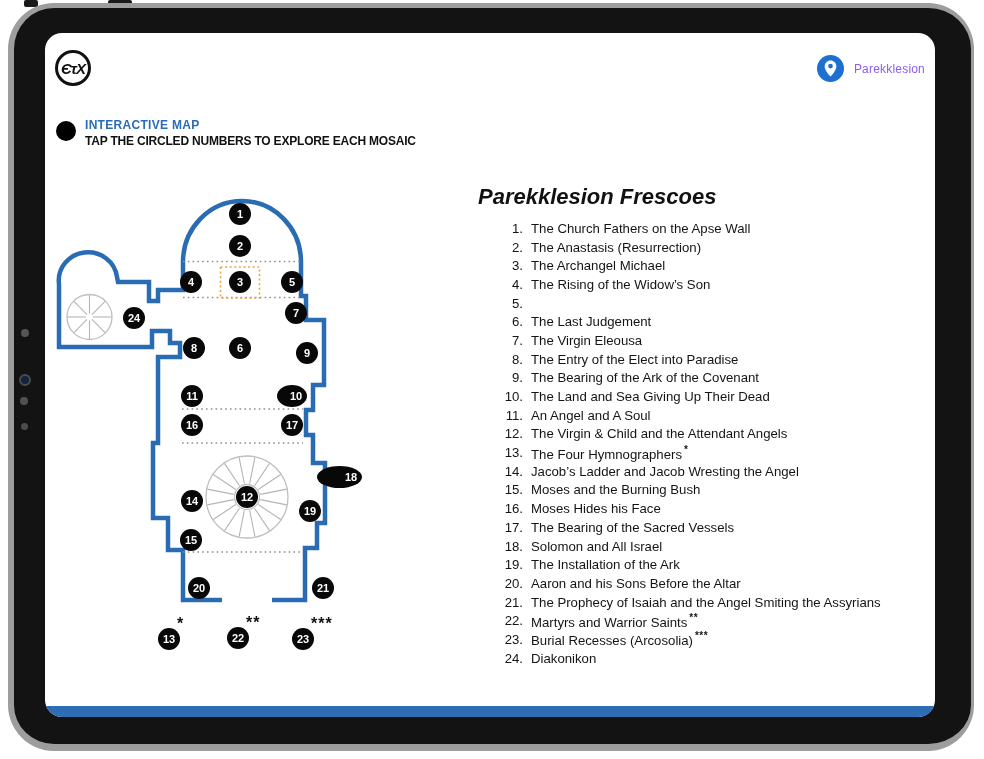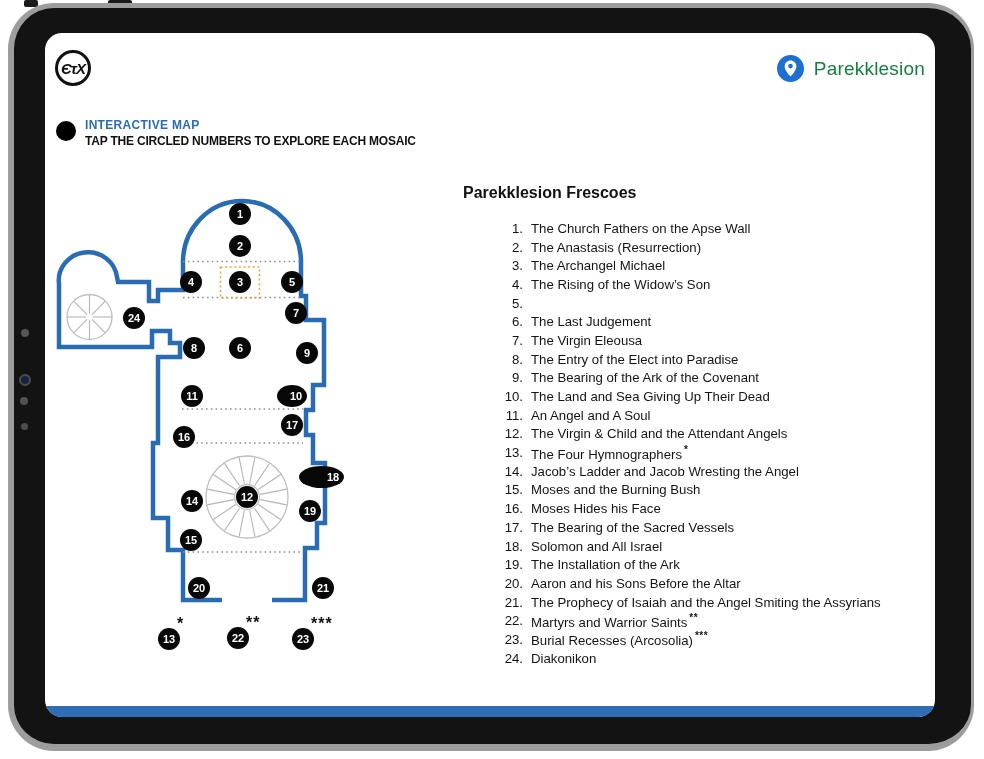--- a/index.html
+++ b/index.html
@@ -17,41 +17,41 @@
   
   .screen{position:absolute;left:45px;top:33px;width:890px;height:684px;background:#fff;border-radius:17px;overflow:hidden;z-index:2;}
   .bottom-bar{position:absolute;left:0;bottom:0;width:100%;height:11px;background:#2e6db5;z-index:6;}
 
   
   .logo{position:absolute;left:10px;top:17px;width:36px;height:36px;border:3px solid #111;border-radius:50%;
         box-sizing:border-box;display:flex;align-items:center;justify-content:center;
         font-size:15px;font-weight:bold;letter-spacing:-1px;color:#111;font-style:italic;}
   .loc{position:absolute;top:22px;right:10px;display:flex;align-items:center;gap:10px;}
   .pin-badge{width:27px;height:27px;border-radius:50%;background:#1e70d0;display:flex;align-items:center;justify-content:center;}
-  .loc-label{font-size:19px;color:#15803d;letter-spacing:.2px;}
+  .loc-label{font-size:12px;color:#8b5cf6;letter-spacing:.2px;}
 
   
   .intro-dot{position:absolute;left:11px;top:88px;width:20px;height:20px;background:#000;border-radius:50%;}
   .intro-title{position:absolute;left:40px;top:85px;font-size:12px;font-weight:bold;color:#2a6cb8;letter-spacing:.3px;}
   .intro-sub{position:absolute;left:40px;top:101px;font-size:12px;font-weight:bold;color:#111;letter-spacing:-0.2px;}
 
   
   #plan{position:absolute;left:0;top:0;z-index:4;pointer-events:none;}
   .outline{fill:none;stroke:#2a6cb4;stroke-width:4.5;stroke-linejoin:miter;}
   .dotline{stroke:#8f8f8f;stroke-width:1.6;stroke-dasharray:1.6 3.2;}
   .hl{fill:none;stroke:#f0a23a;stroke-width:1.6;stroke-dasharray:2 2.6;}
   .wheel{fill:none;stroke:#bfbfbf;stroke-width:1.3;}
   .spoke{stroke:#b5b5b5;stroke-width:1.1;}
 
   .marker{position:absolute;width:22px;height:22px;border-radius:50%;background:#080808;color:#fff;
           font-size:11px;font-weight:bold;display:flex;align-items:center;justify-content:center;z-index:5;cursor:pointer;}
   .marker .msup{position:absolute;left:19px;top:-13px;font-size:16px;font-weight:bold;color:#111;letter-spacing:1px;white-space:nowrap;}
 
   
-  .legend-title{position:absolute;left:418px;top:151px;font-size:16px;font-weight:bold;color:#111;}
+  .legend-title{position:absolute;left:433px;top:151px;font-size:22px;font-weight:bold;color:#111;font-style:italic;}
   .legend{position:absolute;left:433px;top:186px;}
   .lrow{display:flex;height:18.7px;align-items:center;font-size:13.2px;color:#141414;}
   .lnum{width:53px;text-align:right;padding-right:8px;box-sizing:border-box;flex:none;}
   .ltxt{white-space:nowrap;}
   .ltxt .lsup{font-size:10px;vertical-align:6px;font-weight:bold;margin-left:2px;letter-spacing:.5px;}
 </style>
 </head>
 <body>
 
 <div class="stage">
@@ -144,23 +144,23 @@
         <div class="marker" style="left: 184px; top: 304px;">6</div>
         <div class="marker" style="left: 240px; top: 269px;">7</div>
         <div class="marker" style="left: 138px; top: 304px;">8</div>
         <div class="marker" style="left: 251px; top: 309px;">9</div>
         <div class="marker" style="left: 232px; top: 352px; padding-left: 8px;">10</div>
         <div class="marker" style="left: 136px; top: 352px;">11</div>
         <div class="marker" style="left: 191px; top: 453px;">12</div>
         <div class="marker" style="left: 113px; top: 595px;">13<span class="msup">*</span></div>
         <div class="marker" style="left: 136px; top: 457px;">14</div>
         <div class="marker" style="left: 135px; top: 496px;">15</div>
-        <div class="marker" style="left: 128px; top: 381px; margin-top: 12px;">16</div>
+        <div class="marker" style="left: 136px; top: 381px;">16</div>
         <div class="marker" style="left: 236px; top: 381px;">17</div>
-        <div class="marker" style="left: 254px; top: 433px; padding-left: 23px;">18</div>
+        <div class="marker" style="left: 272px; top: 433px; padding-left: 23px;">18</div>
         <div class="marker" style="left: 254px; top: 467px;">19</div>
         <div class="marker" style="left: 143px; top: 544px;">20</div>
         <div class="marker" style="left: 235px; top: 544px; margin-left: 32px;">21</div>
         <div class="marker" style="left: 182px; top: 594px;">22<span class="msup">**</span></div>
         <div class="marker" style="left: 247px; top: 595px;">23<span class="msup">***</span></div>
         <div class="marker" style="left: 78px; top: 274px;">24</div>
       </div>
 
     <div class="legend-title">Parekklesion Frescoes</div>
     <div class="legend" id="legend-list">

